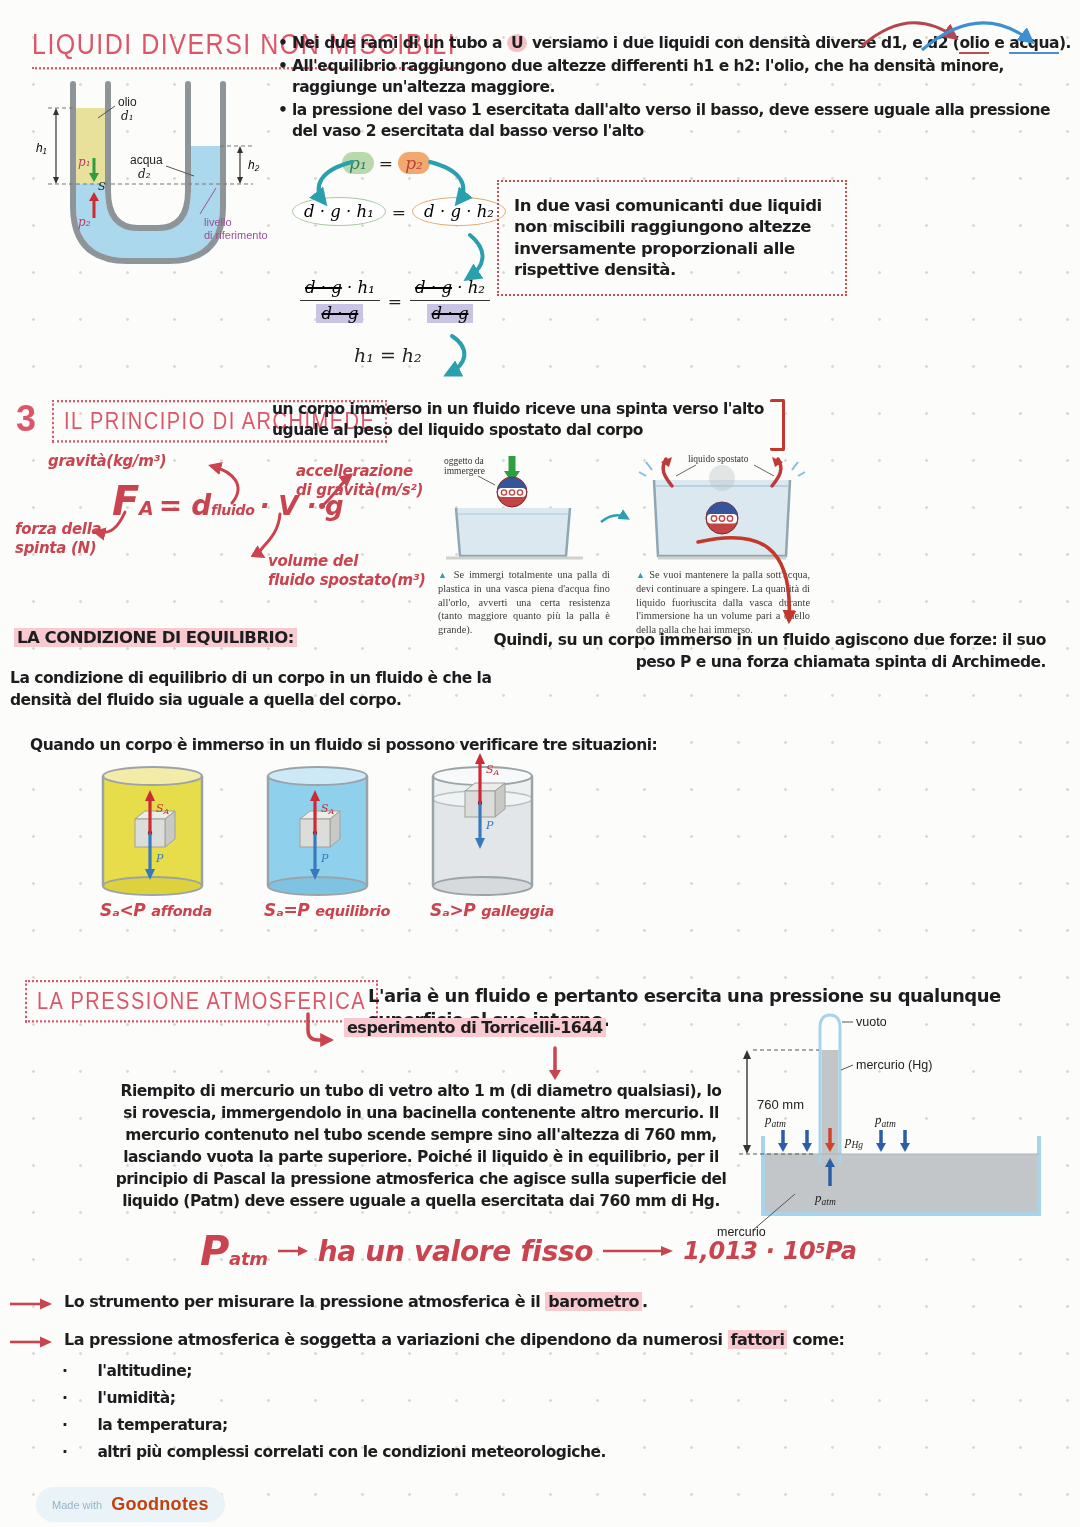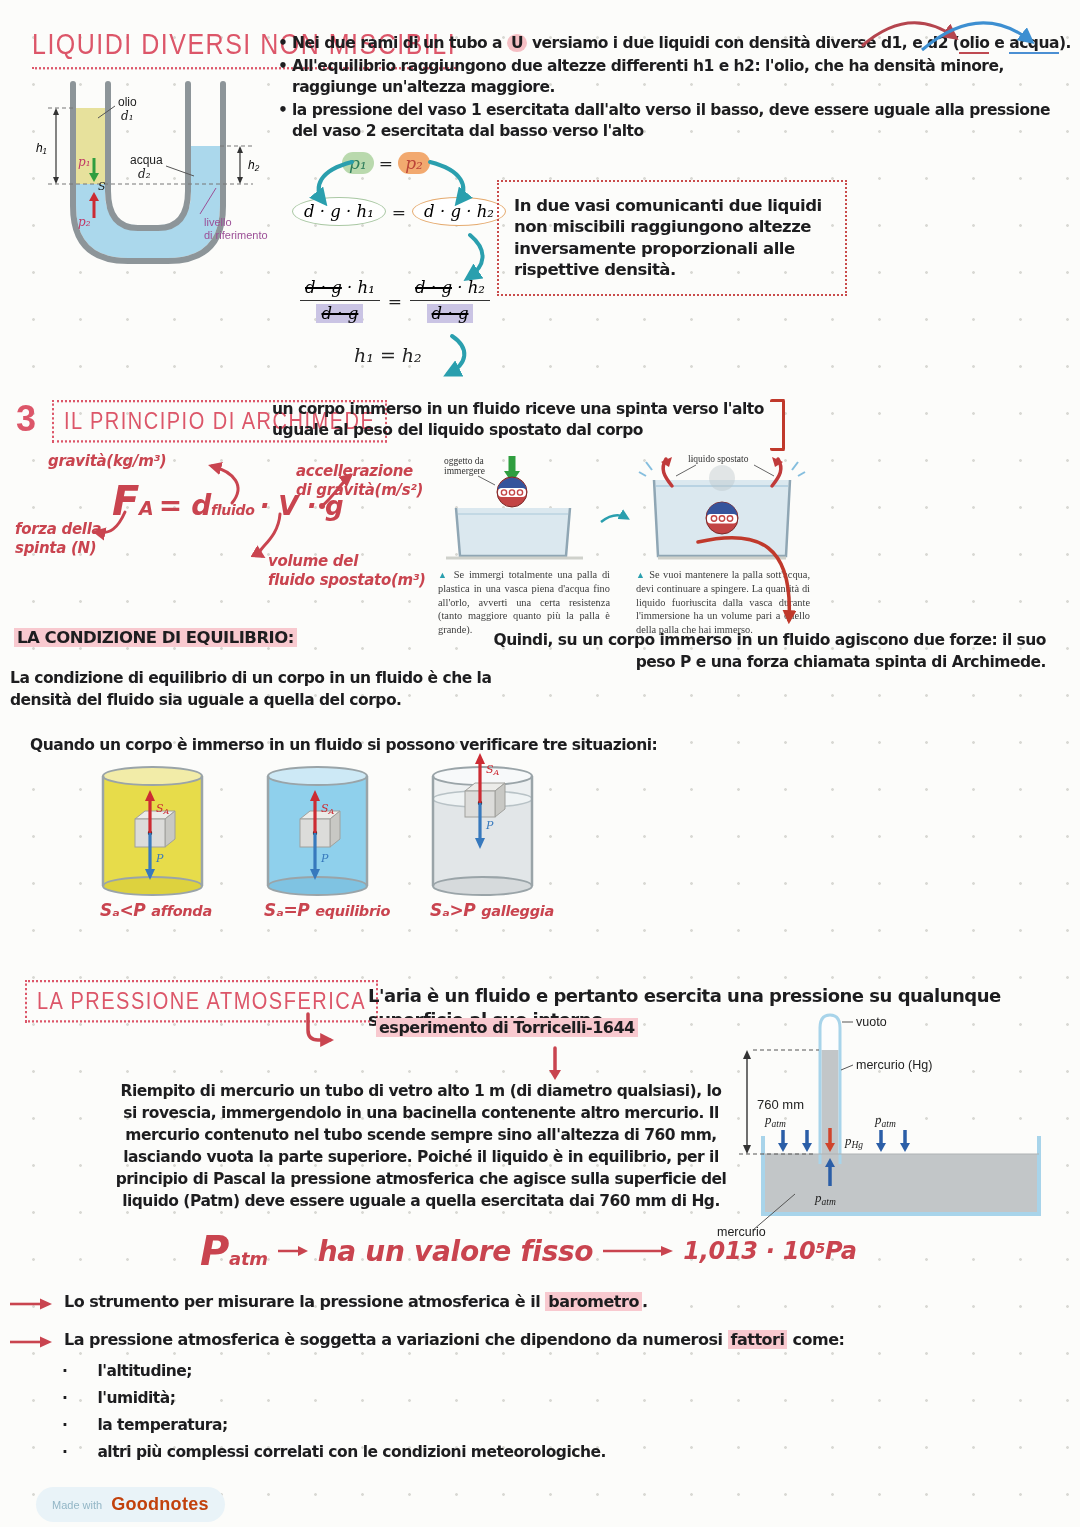--- a/index.html
+++ b/index.html
@@ -299,21 +299,21 @@
   <div class="abs marker" style="left:368px;top:984px;width:706px;font-size:18px;line-height:1.35;">L'aria è un fluido e pertanto esercita una pressione su qualunque superficie al suo interno.</div>
 
   <svg class="abs" style="left:298px;top:1012px;" width="44" height="38" viewBox="0 0 44 38">
     <defs>
         <marker id="mh-red3" viewBox="0 0 10 10" refX="7" refY="5" markerWidth="4" markerHeight="4" orient="auto">
           <path d="M0,0 L10,5 L0,10 z" fill="#c9444f"></path>
         </marker>
       </defs>
     <path d="M 10 2 V 18 Q 10 28 20 28 L 32 28" fill="none" stroke="#c9444f" stroke-width="3.5" stroke-linecap="round" marker-end="url(#mh-red3)"></path>
   </svg>
-  <div class="abs marker" style="left:344px;top:1018px;font-size:16px;margin-left:32px;"><span class="hl-pink">esperimento di Torricelli-1644</span></div>
+  <div class="abs marker" style="left:344px;top:1018px;font-size:16px;"><span class="hl-pink">esperimento di Torricelli-1644</span></div>
   <svg class="abs" style="left:546px;top:1046px;" width="18" height="36" viewBox="0 0 18 36">
     <line x1="9" y1="2" x2="9" y2="26" stroke="#c9444f" stroke-width="3.5" stroke-linecap="round"></line>
     <polygon points="9,34 3,24 15,24" fill="#c9444f"></polygon>
   </svg>
 
   <div class="abs marker" style="left:115px;top:1080px;width:612px;font-size:15.5px;line-height:1.42;text-align:center;">Riempito di mercurio un tubo di vetro alto 1 m (di diametro qualsiasi), lo si rovescia, immergendolo in una bacinella contenente altro mercurio. Il mercurio contenuto nel tubo scende sempre sino all'altezza di 760 mm, lasciando vuota la parte superiore. Poiché il liquido è in equilibrio, per il principio di Pascal la pressione atmosferica che agisce sulla superficie del liquido (Patm) deve essere uguale a quella esercitata dai 760 mm di Hg.</div>
 
   <div class="abs hand" style="left:200px;top:1228px;display:flex;align-items:center;gap:8px;">
     <span><span style="font-size:40px;">P</span><span style="font-size:18px;">atm</span></span>
     <svg width="34" height="14" viewBox="0 0 34 14">

